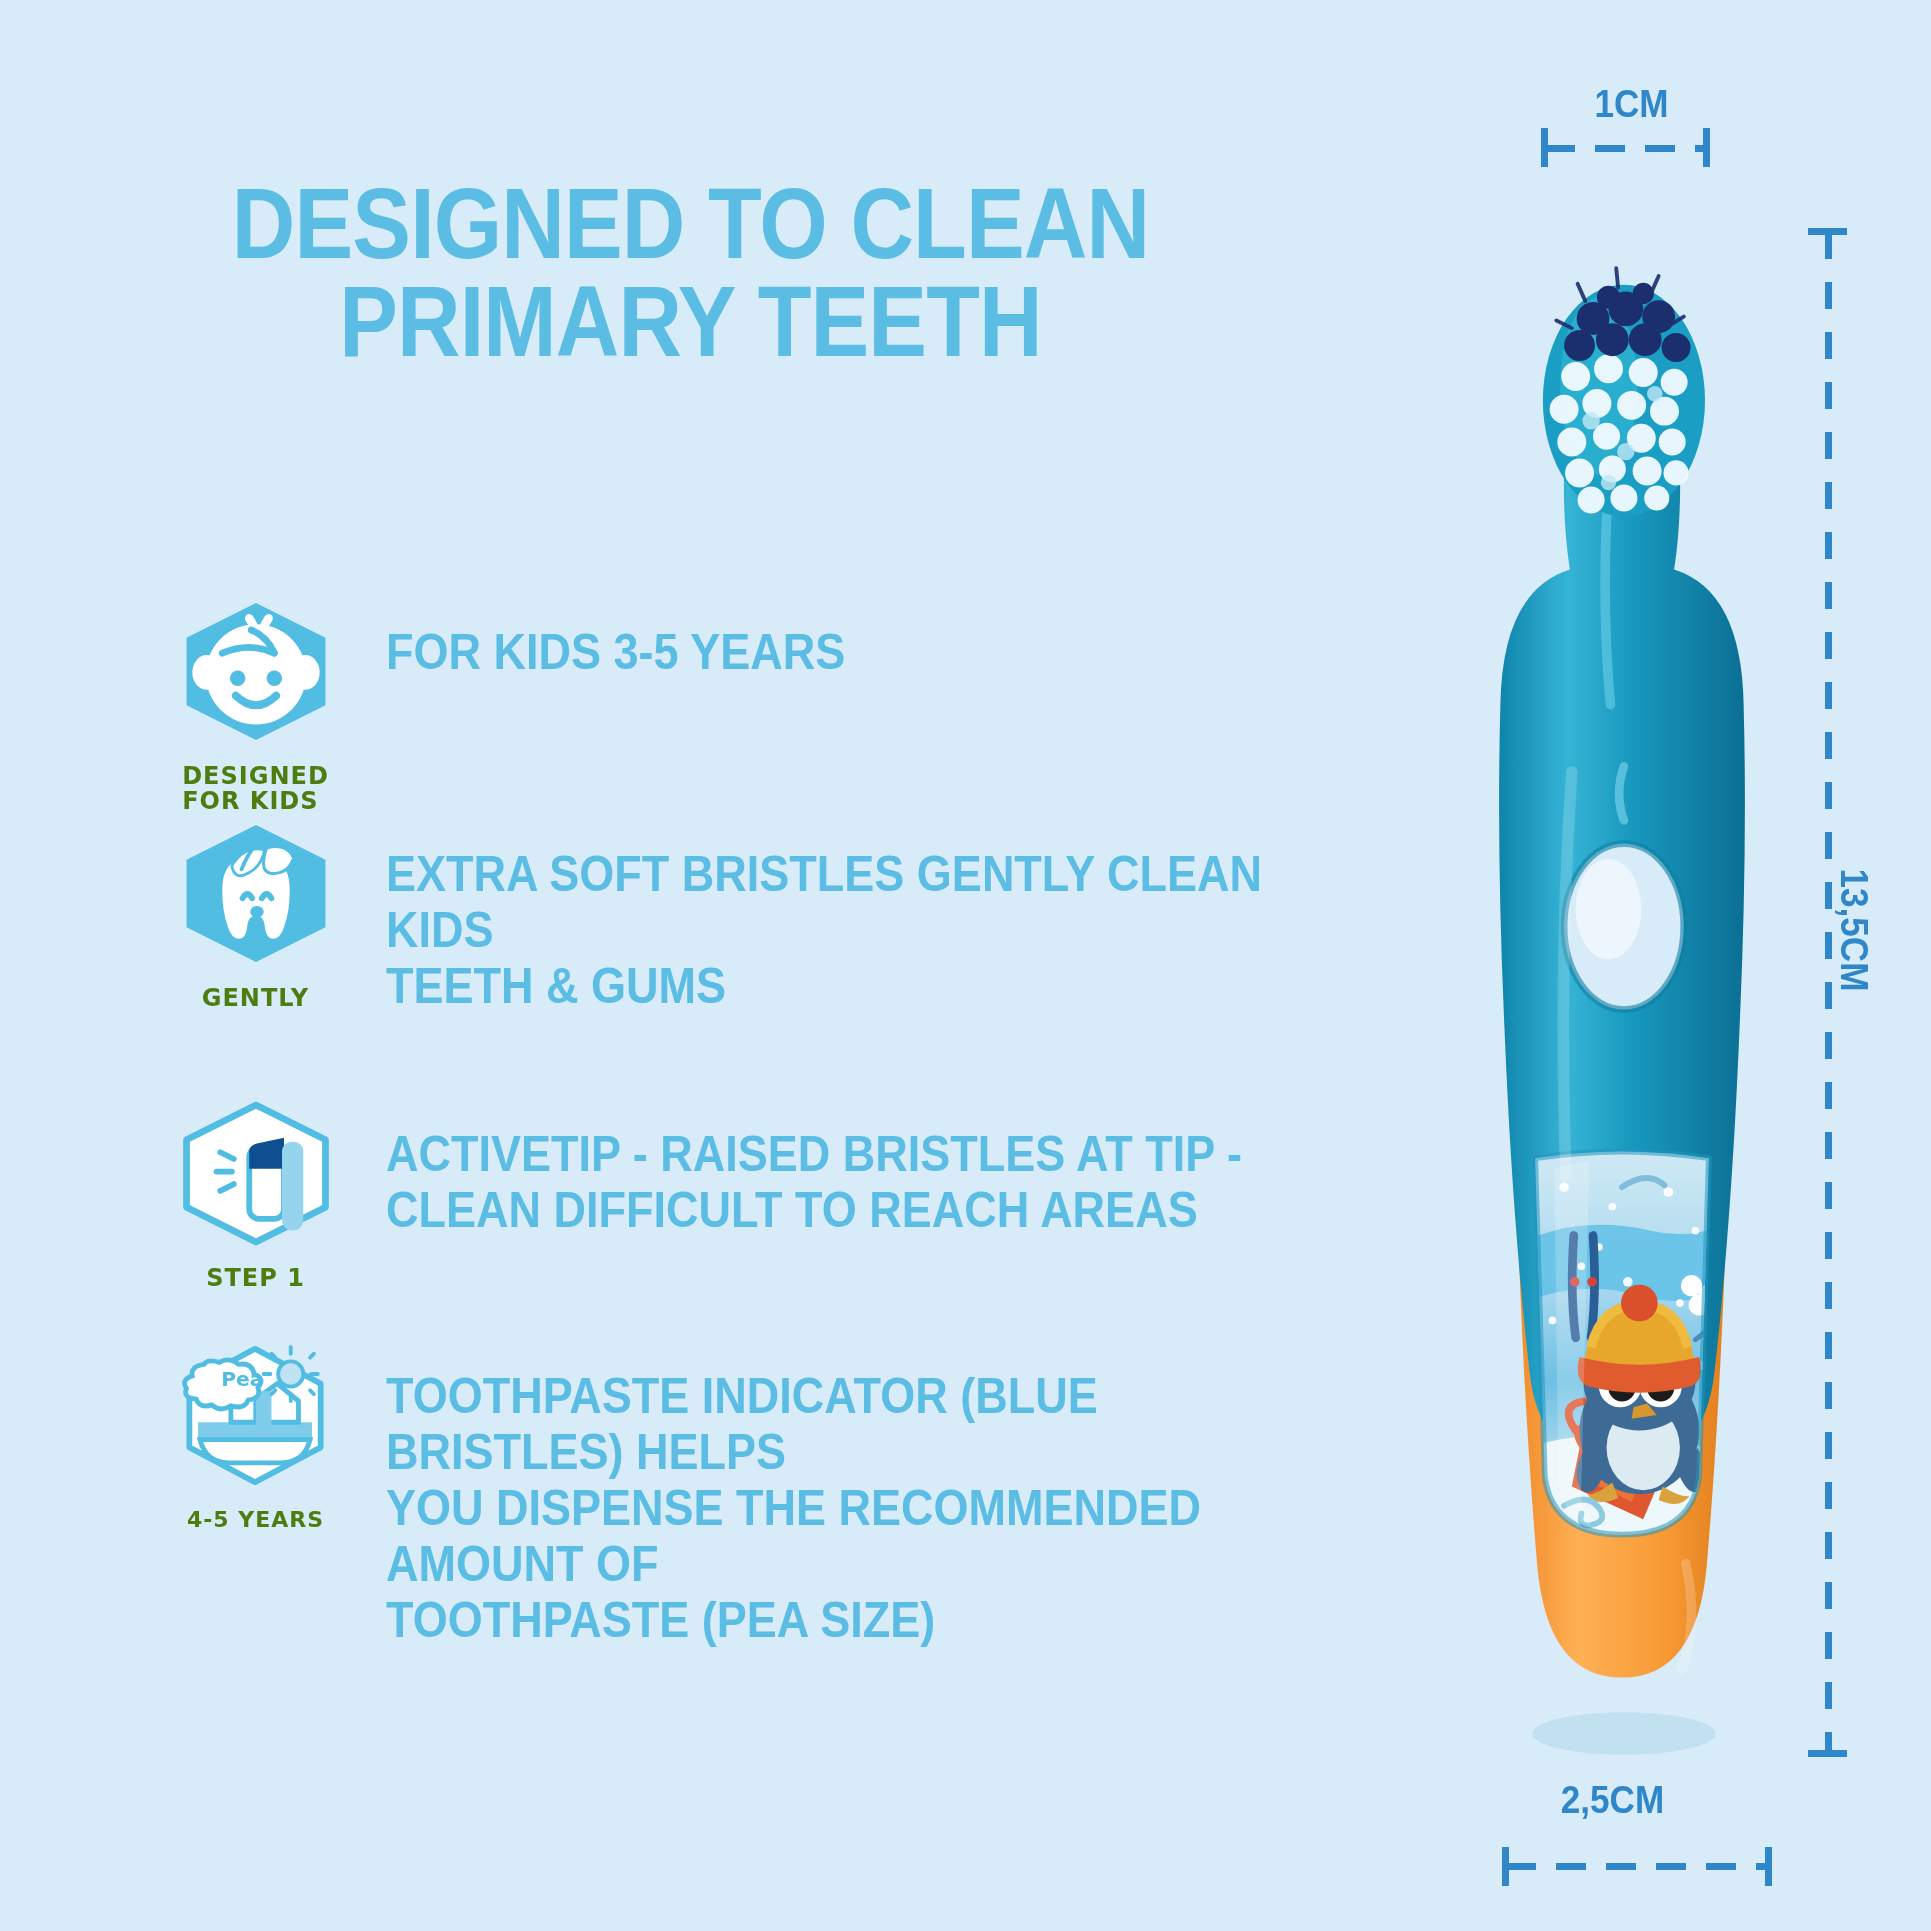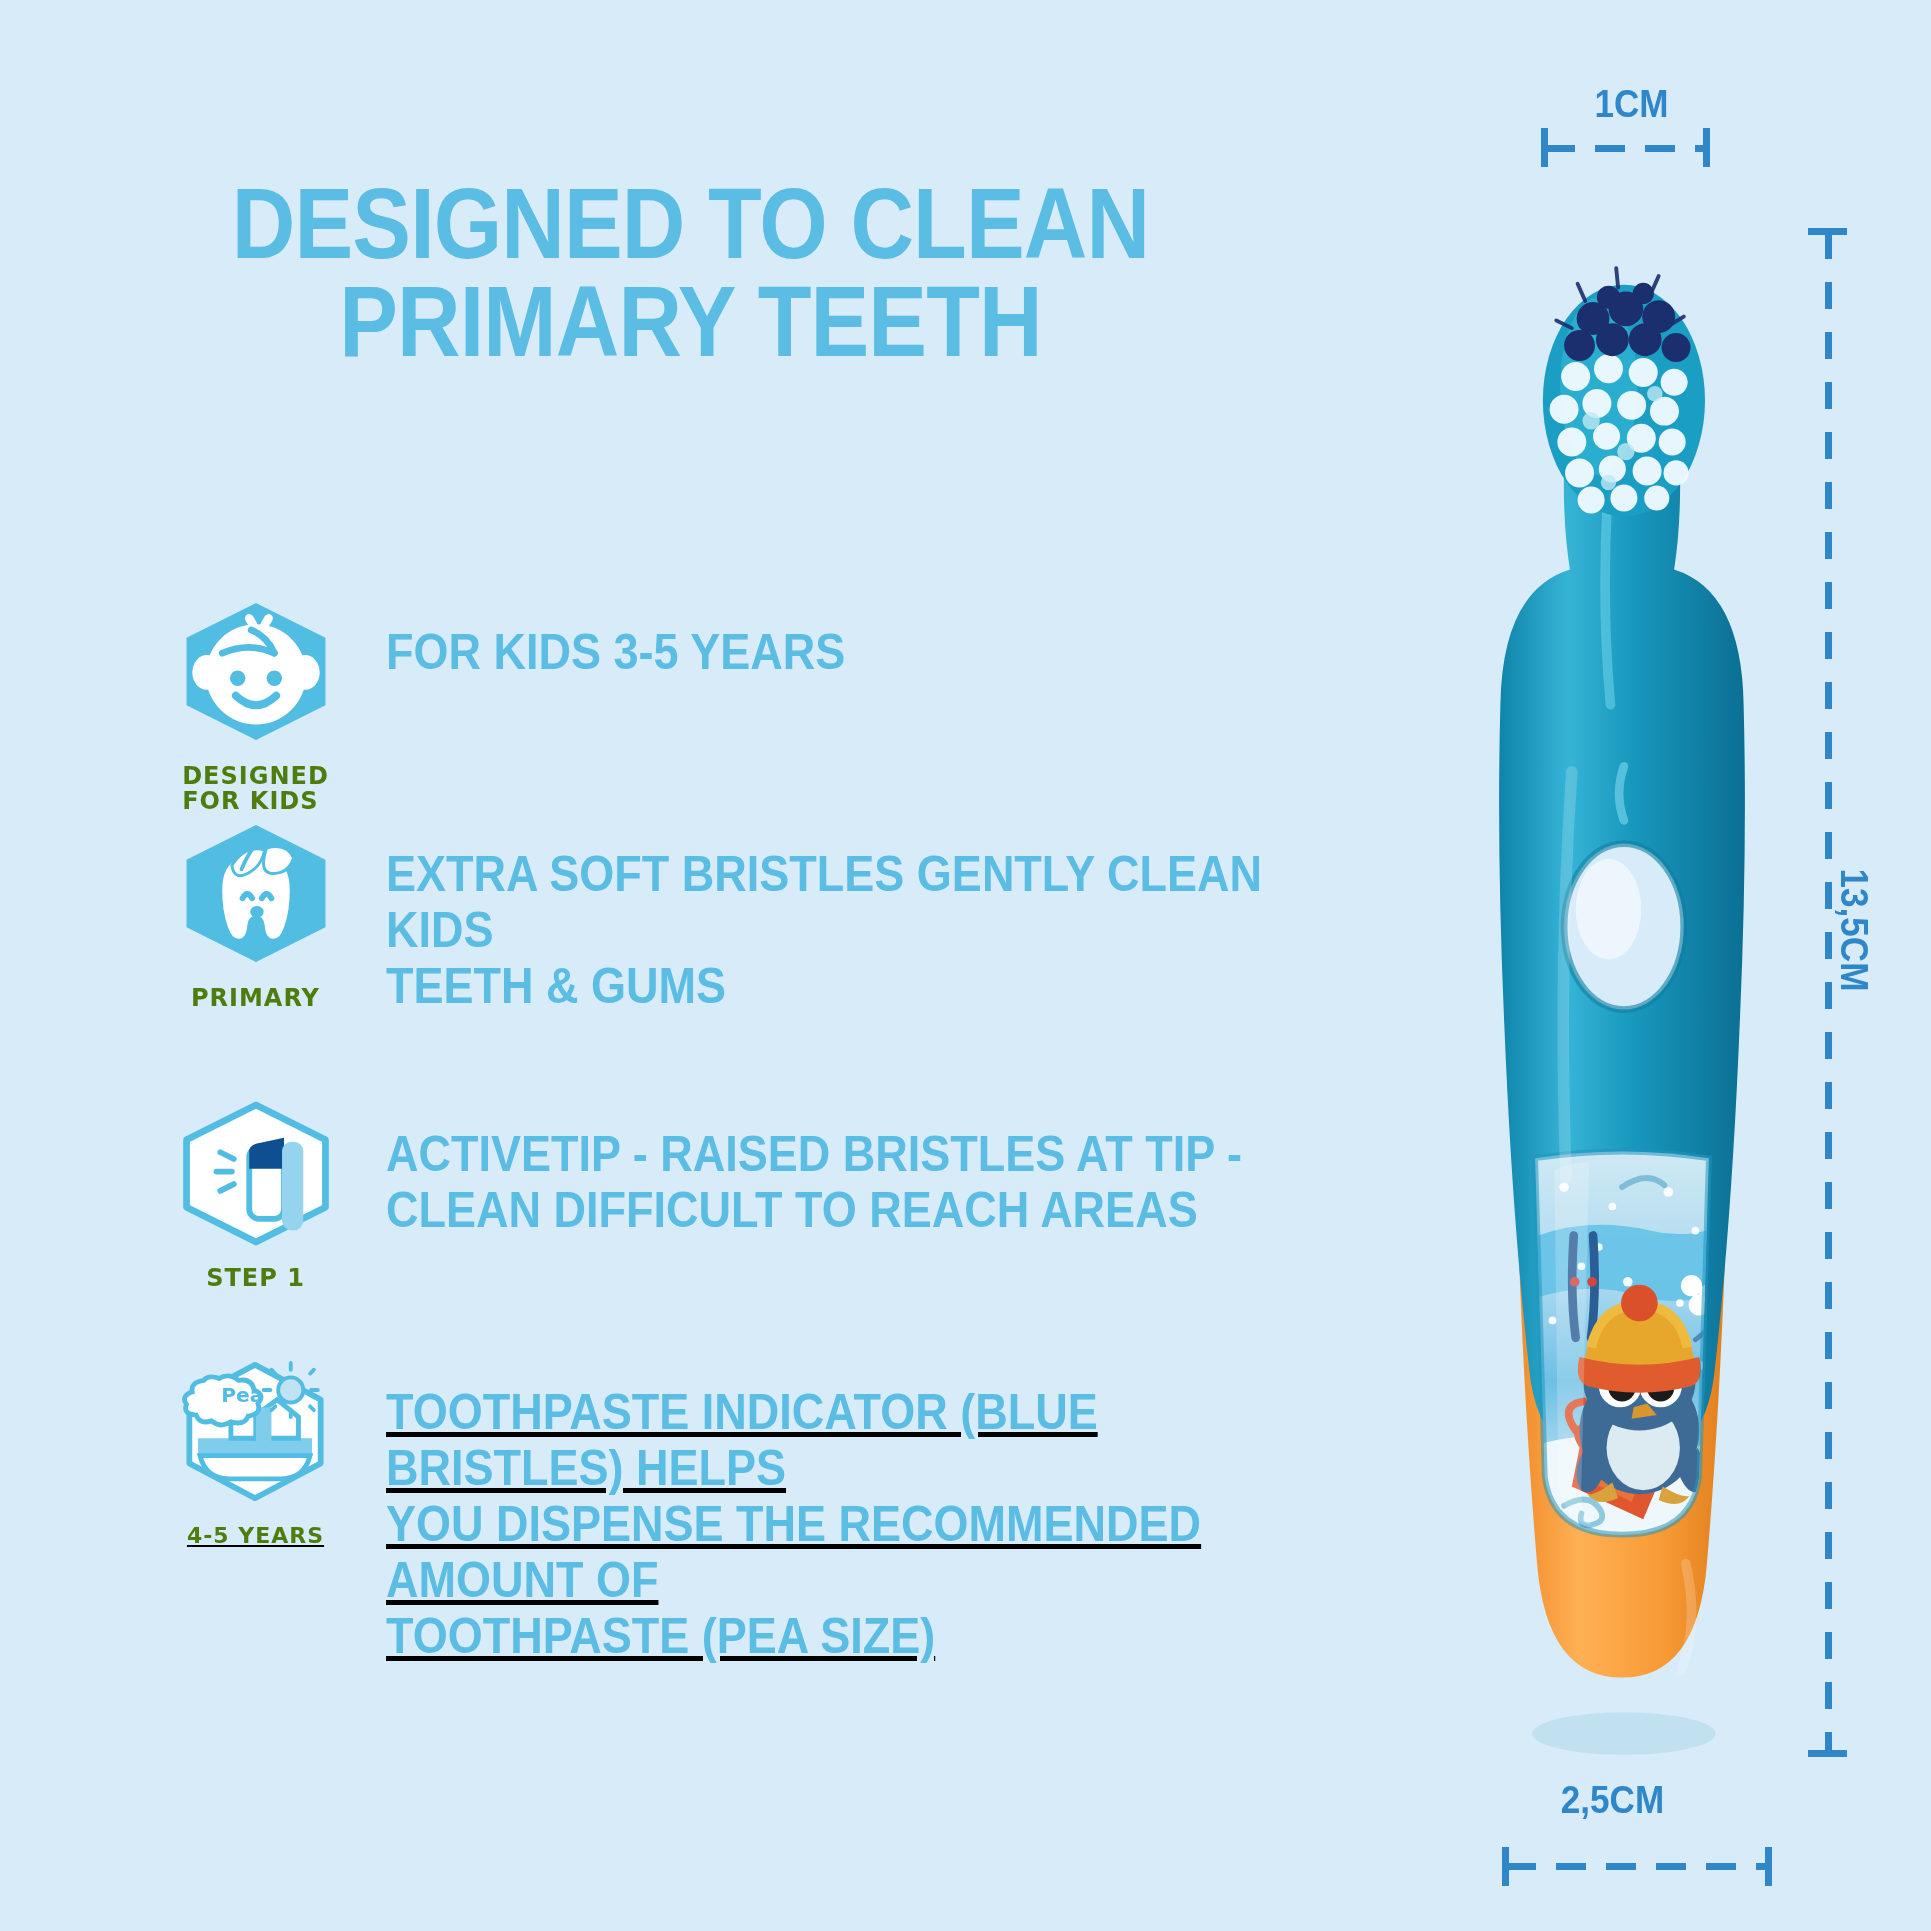--- a/index.html
+++ b/index.html
@@ -31,21 +31,21 @@
   
   .features{position:absolute;left:164px;top:599px;width:1246px;}
   .feature{
     position:absolute;
     display:flex;
     align-items:flex-start;
   }
   .f0{top:0px;}
   .f1{top:222px;}
   .f2{top:502px;}
-  .f3{top:760px;text-decoration:underline;}
+  .f3{top:744px;}
 
   .badge{
     width:183px;
     flex:0 0 183px;
     display:flex;
     flex-direction:column;
     align-items:center;
   }
   .badge svg{display:block;}
   .badge-label{
@@ -160,21 +160,21 @@
             <polygon points="85,4 157,40 157,110 85,146 13,110 13,40" fill="#52bde2"></polygon>
             <path d="M50 72 q0 -28 18 -32 q10 -2 17 3 q7 -5 17 -3 q18 4 18 32 q0 22 -6 38 q-4 12 -11 12 q-8 0 -9 -14 q-1 -10 -9 -10 q-8 0 -9 10 q-1 14 -9 14 q-7 0 -11 -12 q-6 -16 -6 -38 z" fill="#ffffff"></path>
             <path d="M60 46 q14 -22 34 -16 q-4 20 -22 26 q-10 3 -12 -10 z" fill="#ffffff" stroke="#52bde2" stroke-width="3"></path>
             <path d="M96 28 q20 -6 28 10 q-6 18 -24 16 q-12 -2 -4 -26 z" fill="#ffffff" stroke="#52bde2" stroke-width="3"></path>
             <path d="M88 20 q-12 14 -18 30" stroke="#52bde2" stroke-width="4" fill="none" stroke-linecap="round"></path>
             <path d="M71 80 q5 -9 10 0" stroke="#52bde2" stroke-width="6" fill="none" stroke-linecap="round"></path>
             <path d="M91 80 q5 -9 10 0" stroke="#52bde2" stroke-width="6" fill="none" stroke-linecap="round"></path>
             <ellipse cx="86" cy="94" rx="7" ry="6" fill="#52bde2"></ellipse>
           </svg>
         </span>
-        <span class="badge-label">PRIMARY</span>
+        <span class="badge-label">GENTLY</span>
       </div>
       <div class="ftext"> EXTRA SOFT BRISTLES GENTLY CLEAN KIDS
 TEETH &amp; GUMS</div>
     </div>
 
     <div class="feature f2">
       <div class="badge">
         <span>
           <svg width="164" height="145" viewBox="0 0 170 150">
             <polygon points="85,4 157,40 157,110 85,146 13,110 13,40" fill="#ffffff" stroke="#52bde2" stroke-width="7" stroke-linejoin="round"></polygon>

